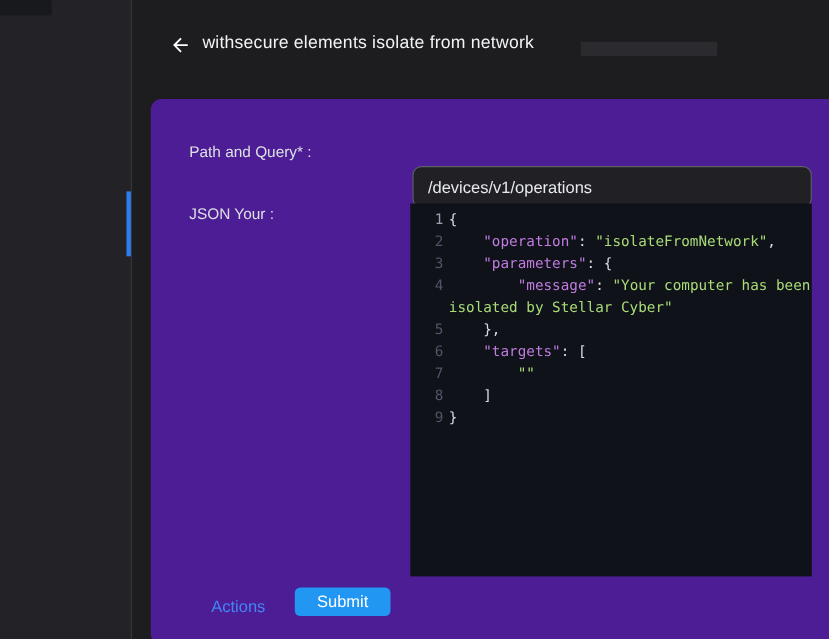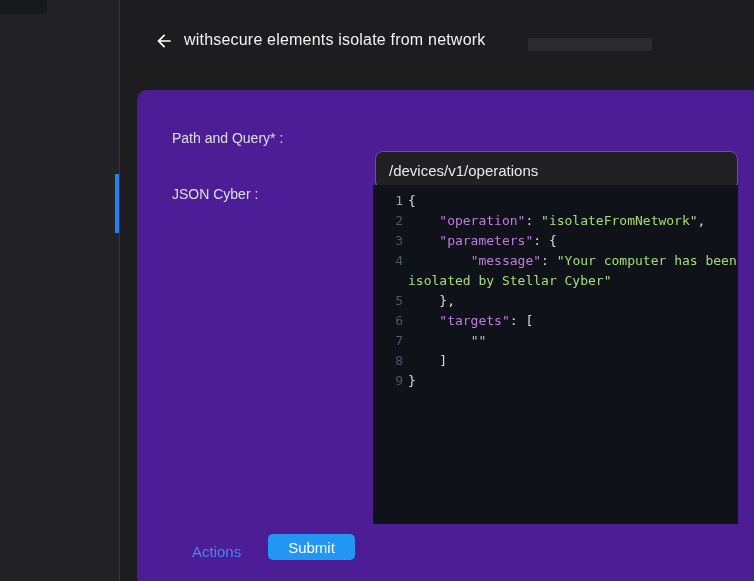--- a/index.html
+++ b/index.html
@@ -72,21 +72,21 @@
     </button>
     <div class="page-title">withsecure elements isolate from network</div>
     <div class="redact-title"></div>
   </header>
 
   <section class="card">
 
     <label class="field-label lbl-path">Path and Query* :</label>
     <input class="path-input" type="text" value="/devices/v1/operations" style="">
 
-    <label class="field-label lbl-body">JSON Cyber :</label>
+    <label class="field-label lbl-body">JSON Your :</label>
 
     <div class="editor">
       <div>
           <div class="ed-row">
             <span class="gutter active">1</span>
             <span class="code"><span class="tok-pun">{</span></span>
           </div>
           <div class="ed-row">
             <span class="gutter">2</span>
             <span class="code"><span class="tok-pun">    </span><span class="tok-key">"operation"</span><span class="tok-pun">: </span><span class="tok-str">"isolateFromNetwork"</span><span class="tok-pun">,</span></span>

